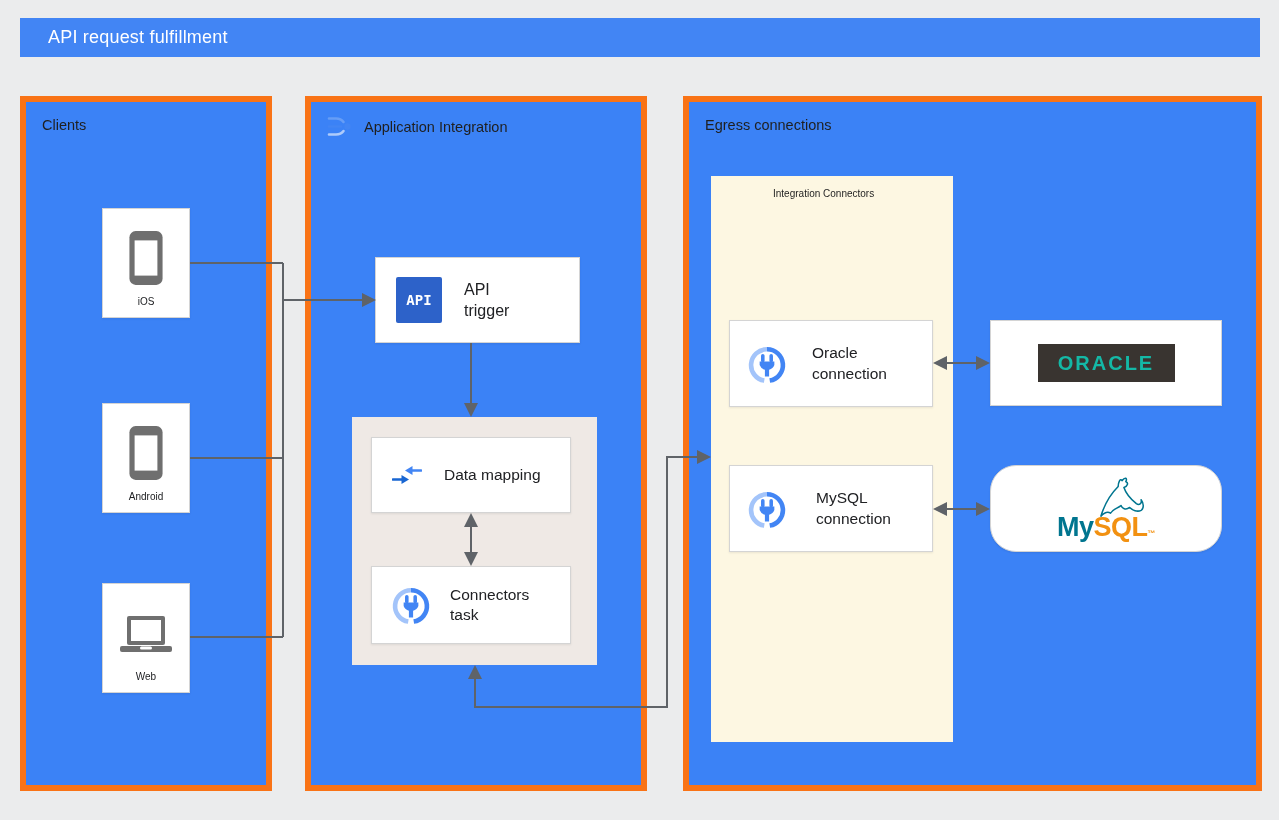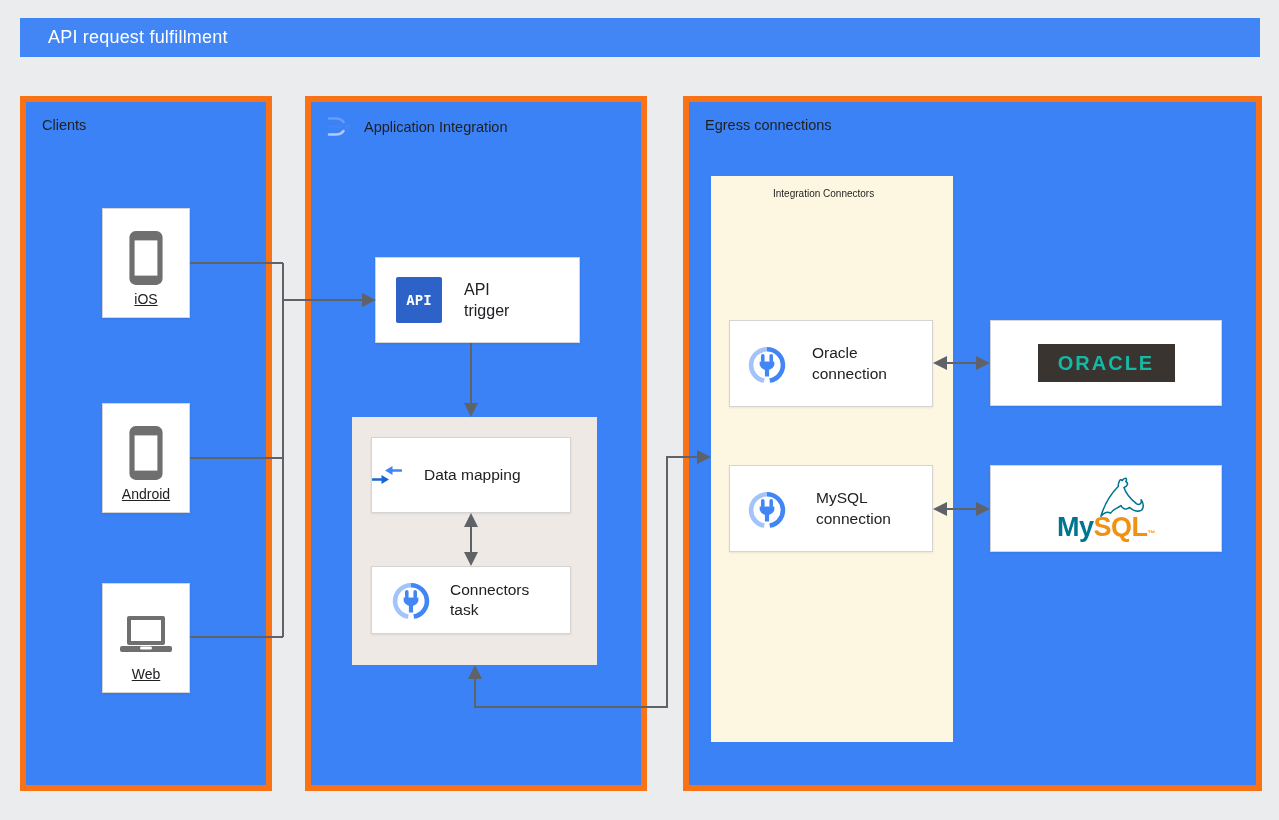--- a/index.html
+++ b/index.html
@@ -33,21 +33,21 @@
   .group-gray{
     position:absolute;left:352px;top:417px;width:245px;height:248px;
     background:#efe9e5;box-sizing:border-box;
   }
   .card{
     position:absolute;background:#ffffff;border:1px solid #d4d4d4;
     box-sizing:border-box;box-shadow:0 1px 2px rgba(0,0,0,.08);
   }
   .client-card{display:flex;flex-direction:column;align-items:center;justify-content:flex-end;padding-bottom:10px;}
   .client-card .cicon{position:absolute;top:20px;left:50%;transform:translateX(-50%);}
-  .client-label{font-size:14px;color:#202124;text-decoration:underline;}
+  .client-label{font-size:10px;color:#202124;}
   .node{display:flex;align-items:center;box-sizing:border-box;}
   .node-label{font-size:15.5px;color:#202124;line-height:1.32;}
   .api-icon{
     width:46px;height:46px;background:#2d62c9;border-radius:2px;
     display:flex;align-items:center;justify-content:center;flex:0 0 auto;
   }
   .api-icon span{
     color:#ffffff;font-family:"DejaVu Sans Mono", monospace;font-weight:bold;
     font-size:14px;letter-spacing:0;
   }
@@ -134,33 +134,33 @@
   <span class="client-label">Web</span>
 </div>
 
 <div class="card node" style="left:375px;top:257px;width:205px;height:86px;padding-left:20px;gap:22px;">
   <span class="api-icon">
     <span>API</span>
   </span>
   <span class="node-label" style="width:62px;font-size:16px;">API trigger</span>
 </div>
 
-<div class="card node" style="left:371px;top:437px;width:200px;height:76px;gap:22px;">
+<div class="card node" style="left:371px;top:437px;width:200px;height:76px;padding-left:20px;gap:22px;">
   <span>
     <svg width="30" height="26" viewBox="0 0 30 26">
       <path d="M1 17.5 H10" stroke="#1966d2" stroke-width="2.6" stroke-linecap="round"></path>
       <polygon points="17,17.5 9.5,13 9.5,22" fill="#1966d2"></polygon>
       <path d="M29 8.5 H20" stroke="#4285f4" stroke-width="2.6" stroke-linecap="round"></path>
       <polygon points="13,8.5 20.5,4 20.5,13" fill="#4285f4"></polygon>
     </svg>
   </span>
   <span class="node-label">Data mapping</span>
 </div>
 
-<div class="card node" style="left:371px;top:566px;width:200px;height:68px;padding-left:18px;gap:18px;">
+<div class="card node" style="left:371px;top:566px;width:200px;height:78px;padding-left:18px;gap:18px;">
   <span>
     <svg width="42" height="42" viewBox="0 0 40 40">
       <path d="M17.4 35.8 A15 15 0 0 1 20 6" stroke="#a3c4fa" stroke-width="4.4" fill="none"></path>
       <path d="M20 6 A15 15 0 0 1 22.6 35.8" stroke="#4285f4" stroke-width="4.4" fill="none"></path>
       <rect x="14.3" y="10.5" width="3.4" height="8" rx="1.7" fill="#4285f4"></rect>
       <rect x="22.3" y="10.5" width="3.4" height="8" rx="1.7" fill="#4285f4"></rect>
       <path d="M13 17.5 h14 v3.5 a7.2 7.2 0 0 1 -5 4.5 v6.5 h-4 v-6.5 a7.2 7.2 0 0 1 -5 -4.5 z" fill="#4285f4"></path>
     </svg>
   </span>
   <span class="node-label" style="width:100px;">Connectors task</span>
@@ -191,21 +191,21 @@
   </span>
   <span class="node-label" style="width:100px;">MySQL connection</span>
 </div>
 
 <div class="card node" style="left:990px;top:320px;width:232px;height:86px;justify-content:center;">
   <span class="oracle-box">
     <span class="oracle-word">ORACLE</span>
   </span>
 </div>
 
-<div class="card mysql-card" style="left:990px;top:465px;width:232px;height:87px;">
+<div class="card mysql-card" style="left:990px;top:465px;width:232px;height:87px;border-radius:26px;">
   <span class="dolphin">
     <svg width="58" height="44" viewBox="0 0 60 46">
       <path d="M8 44 C11 34 17 22 26 13 C26 9 28 4 30 7 C33 3 36 4 34 8 C37 9 36 13 32 14 C34 20 39 26 45 31 C48 33 51 31 50 27 C53 31 53 36 50 38 C46 40 41 38 38 35 C34 38 30 36 29 33 C25 36 20 37 18 41 C15 39 11 41 8 44 Z" fill="none" stroke="#00758f" stroke-width="1.6" stroke-linejoin="round"></path>
     </svg>
   </span>
   <span class="mysql-word">
     <span class="mysql-my">My</span><span class="mysql-sql">SQL</span><span class="mysql-tm">™</span>
   </span>
 </div>
 

